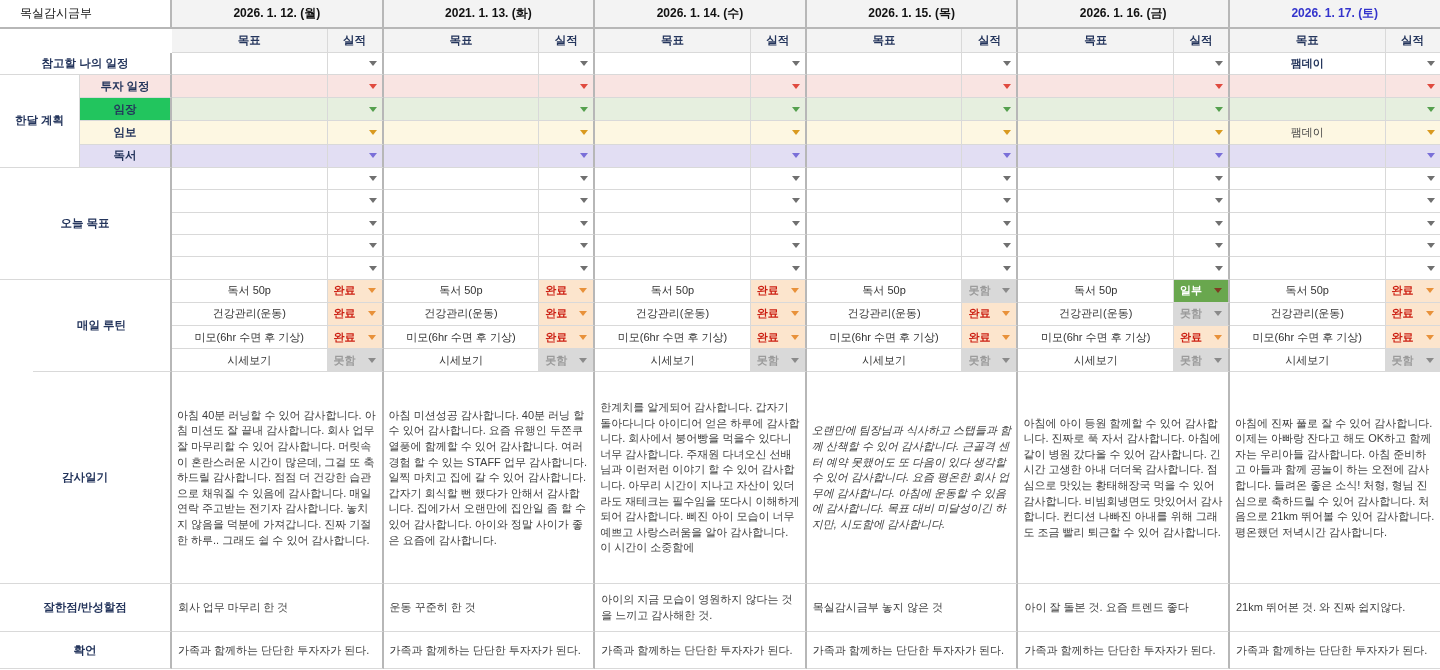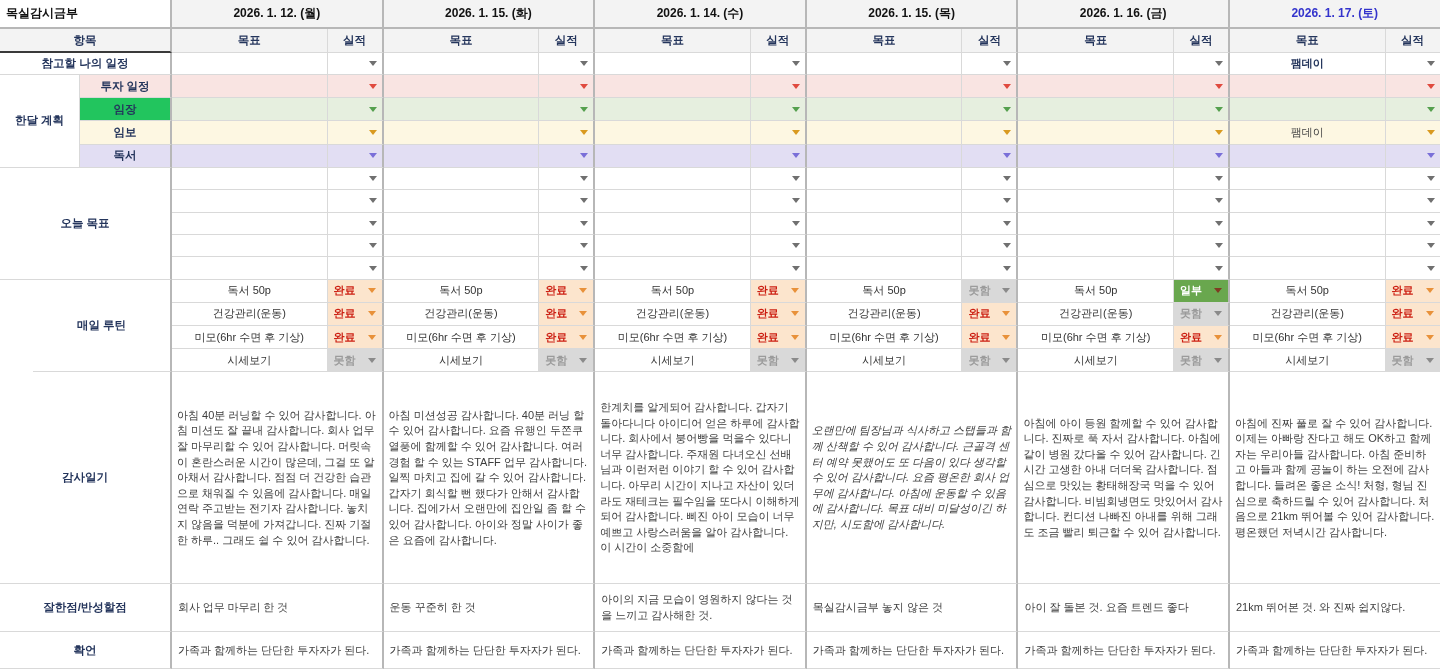--- a/index.html
+++ b/index.html
@@ -15,22 +15,22 @@
     grid-template-rows:29px 24px 22px repeat(4,23.2px) repeat(5,22.4px) repeat(4,23.2px) 212px 48px 37px;
   }
   .c {
     border-right:1px solid #d9d9d9; border-bottom:1px solid #d9d9d9;
     font-size:11px; color:#333; display:flex; align-items:center;
     justify-content:center; overflow:hidden; background:#fff;
   }
   .sepR { border-right:2px solid #b7b7b7; }
   .hdr { background:#f3f3f3; font-weight:700; color:#24355c; font-size:11.5px; }
   .dateh { font-size:12px; border-bottom:2px solid #b7b7b7; background:#f3f3f3; }
-  .corner { background:#fff; font-weight:700; color:#111; font-size:12px;
-            justify-content:flex-start; padding-left:6px; border-bottom:2px solid #b7b7b7; }
+  .corner { background:#fff; font-weight:400; color:#111; font-size:12px;
+            justify-content:flex-start; padding-left:20px; border-bottom:2px solid #b7b7b7; }
   .darkB { border-bottom:2px solid #3a3a3a; }
   .lbl { font-weight:700; color:#24355c; font-size:11.5px; }
   .boldval { font-weight:700; color:#24355c; }
   .planval { color:#444; }
   .ddl { justify-content:flex-end; padding-right:5px; }
   .arw { width:0; height:0; border-left:4.5px solid transparent;
          border-right:4.5px solid transparent; border-top:5.5px solid #777; flex:0 0 auto; }
   .rgoal { color:#333; }
   .badge { justify-content:space-between; padding:0 6px 0 6px; font-weight:700; }
   .badge .btxt { white-space:nowrap; }
@@ -38,26 +38,25 @@
   .diary span { line-height:15.6px; }
   .note { justify-content:flex-start; text-align:left; padding:0 6px; color:#3d3d3d; }
   .note span { line-height:15.5px; }
 </style>
 </head>
 <body>
 
 <div id="sheet">
     <div class="c corner sepR" style="grid-area: 1 / 1 / span 1 / span 2;">목실감시금부</div>
     <div class="c dateh sepR hdr" style="grid-area: 1 / 3 / span 1 / span 2; color: rgb(17, 17, 17);">2026. 1. 12. (월)</div>
-    <div class="c dateh sepR hdr" style="grid-area: 1 / 5 / span 1 / span 2; color: rgb(17, 17, 17);">2026. 1. 15. (화)</div>
+    <div class="c dateh sepR hdr" style="grid-area: 1 / 5 / span 1 / span 2; color: rgb(17, 17, 17);">2021. 1. 13. (화)</div>
     <div class="c dateh sepR hdr" style="grid-area: 1 / 7 / span 1 / span 2; color: rgb(17, 17, 17);">2026. 1. 14. (수)</div>
     <div class="c dateh sepR hdr" style="grid-area: 1 / 9 / span 1 / span 2; color: rgb(17, 17, 17);">2026. 1. 15. (목)</div>
     <div class="c dateh sepR hdr" style="grid-area: 1 / 11 / span 1 / span 2; color: rgb(17, 17, 17);">2026. 1. 16. (금)</div>
     <div class="c dateh sepR hdr" style="grid-area: 1 / 13 / span 1 / span 2; color: rgb(51, 51, 204);">2026. 1. 17. (토)</div>
-    <div class="c hdr sepR darkB" style="grid-area: 2 / 1 / span 1 / span 2;">항목</div>
     <div class="c hdr" style="grid-area: 2 / 3 / span 1 / span 1;">목표</div>
     <div class="c hdr sepR" style="grid-area: 2 / 4 / span 1 / span 1;">실적</div>
     <div class="c hdr" style="grid-area: 2 / 5 / span 1 / span 1;">목표</div>
     <div class="c hdr sepR" style="grid-area: 2 / 6 / span 1 / span 1;">실적</div>
     <div class="c hdr" style="grid-area: 2 / 7 / span 1 / span 1;">목표</div>
     <div class="c hdr sepR" style="grid-area: 2 / 8 / span 1 / span 1;">실적</div>
     <div class="c hdr" style="grid-area: 2 / 9 / span 1 / span 1;">목표</div>
     <div class="c hdr sepR" style="grid-area: 2 / 10 / span 1 / span 1;">실적</div>
     <div class="c hdr" style="grid-area: 2 / 11 / span 1 / span 1;">목표</div>
     <div class="c hdr sepR" style="grid-area: 2 / 12 / span 1 / span 1;">실적</div>
@@ -426,21 +425,21 @@
       <span class="btxt" style="color: rgb(155, 155, 155);">못함</span>
       <span class="arw" style="border-top-color: rgb(138, 138, 138);"></span>
     </div>
     <div class="c rgoal" style="grid-area: 16 / 13 / span 1 / span 1;">시세보기</div>
     <div class="c badge sepR" style="grid-area: 16 / 14 / span 1 / span 1; background: rgb(217, 217, 217);">
       <span class="btxt" style="color: rgb(155, 155, 155);">못함</span>
       <span class="arw" style="border-top-color: rgb(138, 138, 138);"></span>
     </div>
     <div class="c lbl sepR" style="grid-area: 17 / 1 / span 1 / span 2;">감사일기</div>
     <div class="c diary sepR" style="grid-area: 17 / 3 / span 1 / span 2;">
-      <span>아침 40분 러닝할 수 있어 감사합니다. 아침 미션도 잘 끝내 감사합니다. 회사 업무 잘 마무리할 수 있어 감사합니다. 머릿속이 혼란스러운 시간이 많은데, 그걸 또 알아채서 감사합니다. 점점 더 건강한 습관으로 채워질 수 있음에 감사합니다. 매일 연락 주고받는 전기자 감사합니다. 놓치지 않음을 덕분에 가져갑니다.  진짜 기절한 하루.. 그래도 쉴 수 있어 감사합니다.</span>
+      <span>아침 40분 러닝할 수 있어 감사합니다. 아침 미션도 잘 끝내 감사합니다. 회사 업무 잘 마무리할 수 있어 감사합니다. 머릿속이 혼란스러운 시간이 많은데, 그걸 또 축하드릴 감사합니다. 점점 더 건강한 습관으로 채워질 수 있음에 감사합니다. 매일 연락 주고받는 전기자 감사합니다. 놓치지 않음을 덕분에 가져갑니다.  진짜 기절한 하루.. 그래도 쉴 수 있어 감사합니다.</span>
     </div>
     <div class="c diary sepR" style="grid-area: 17 / 5 / span 1 / span 2;">
       <span>아침 미션성공 감사합니다. 40분 러닝 할 수 있어 감사합니다. 요즘 유행인 두쫀쿠 열풍에 함께할 수 있어 감사합니다. 여러 경험 할 수 있는 STAFF 업무 감사합니다. 일찍 마치고 집에 갈 수 있어 감사합니다. 갑자기 회식할 뻔 했다가 안해서 감사합니다. 집에가서 오랜만에 집안일 좀 할 수 있어 감사합니다. 아이와 정말 사이가 좋은 요즘에 감사합니다.</span>
     </div>
     <div class="c diary sepR" style="grid-area: 17 / 7 / span 1 / span 2;">
       <span>한계치를 알게되어 감사합니다. 갑자기 돌아다니다 아이디어 얻은 하루에 감사합니다. 회사에서 붕어빵을 먹을수 있다니 너무 감사합니다. 주재원 다녀오신 선배님과 이런저런 이야기 할 수 있어 감사합니다. 아무리 시간이 지나고 자산이 있더라도 재테크는 필수임을 또다시 이해하게 되어 감사합니다. 삐진 아이 모습이 너무 예쁘고 사랑스러움을 알아 감사합니다. 이 시간이 소중함에</span>
     </div>
     <div class="c diary sepR" style="grid-area: 17 / 9 / span 1 / span 2; font-style: italic;">
       <span>오랜만에 팀장님과 식사하고 스탭들과 함께 산책할 수 있어 감사합니다. 근골격 센터 예약 못했어도 또 다음이 있다 생각할 수 있어 감사합니다. 요즘 평온한 회사 업무에 감사합니다. 아침에 운동할 수 있음에 감사합니다. 목표 대비 미달성이긴 하지만, 시도함에 감사합니다.</span>
     </div>

